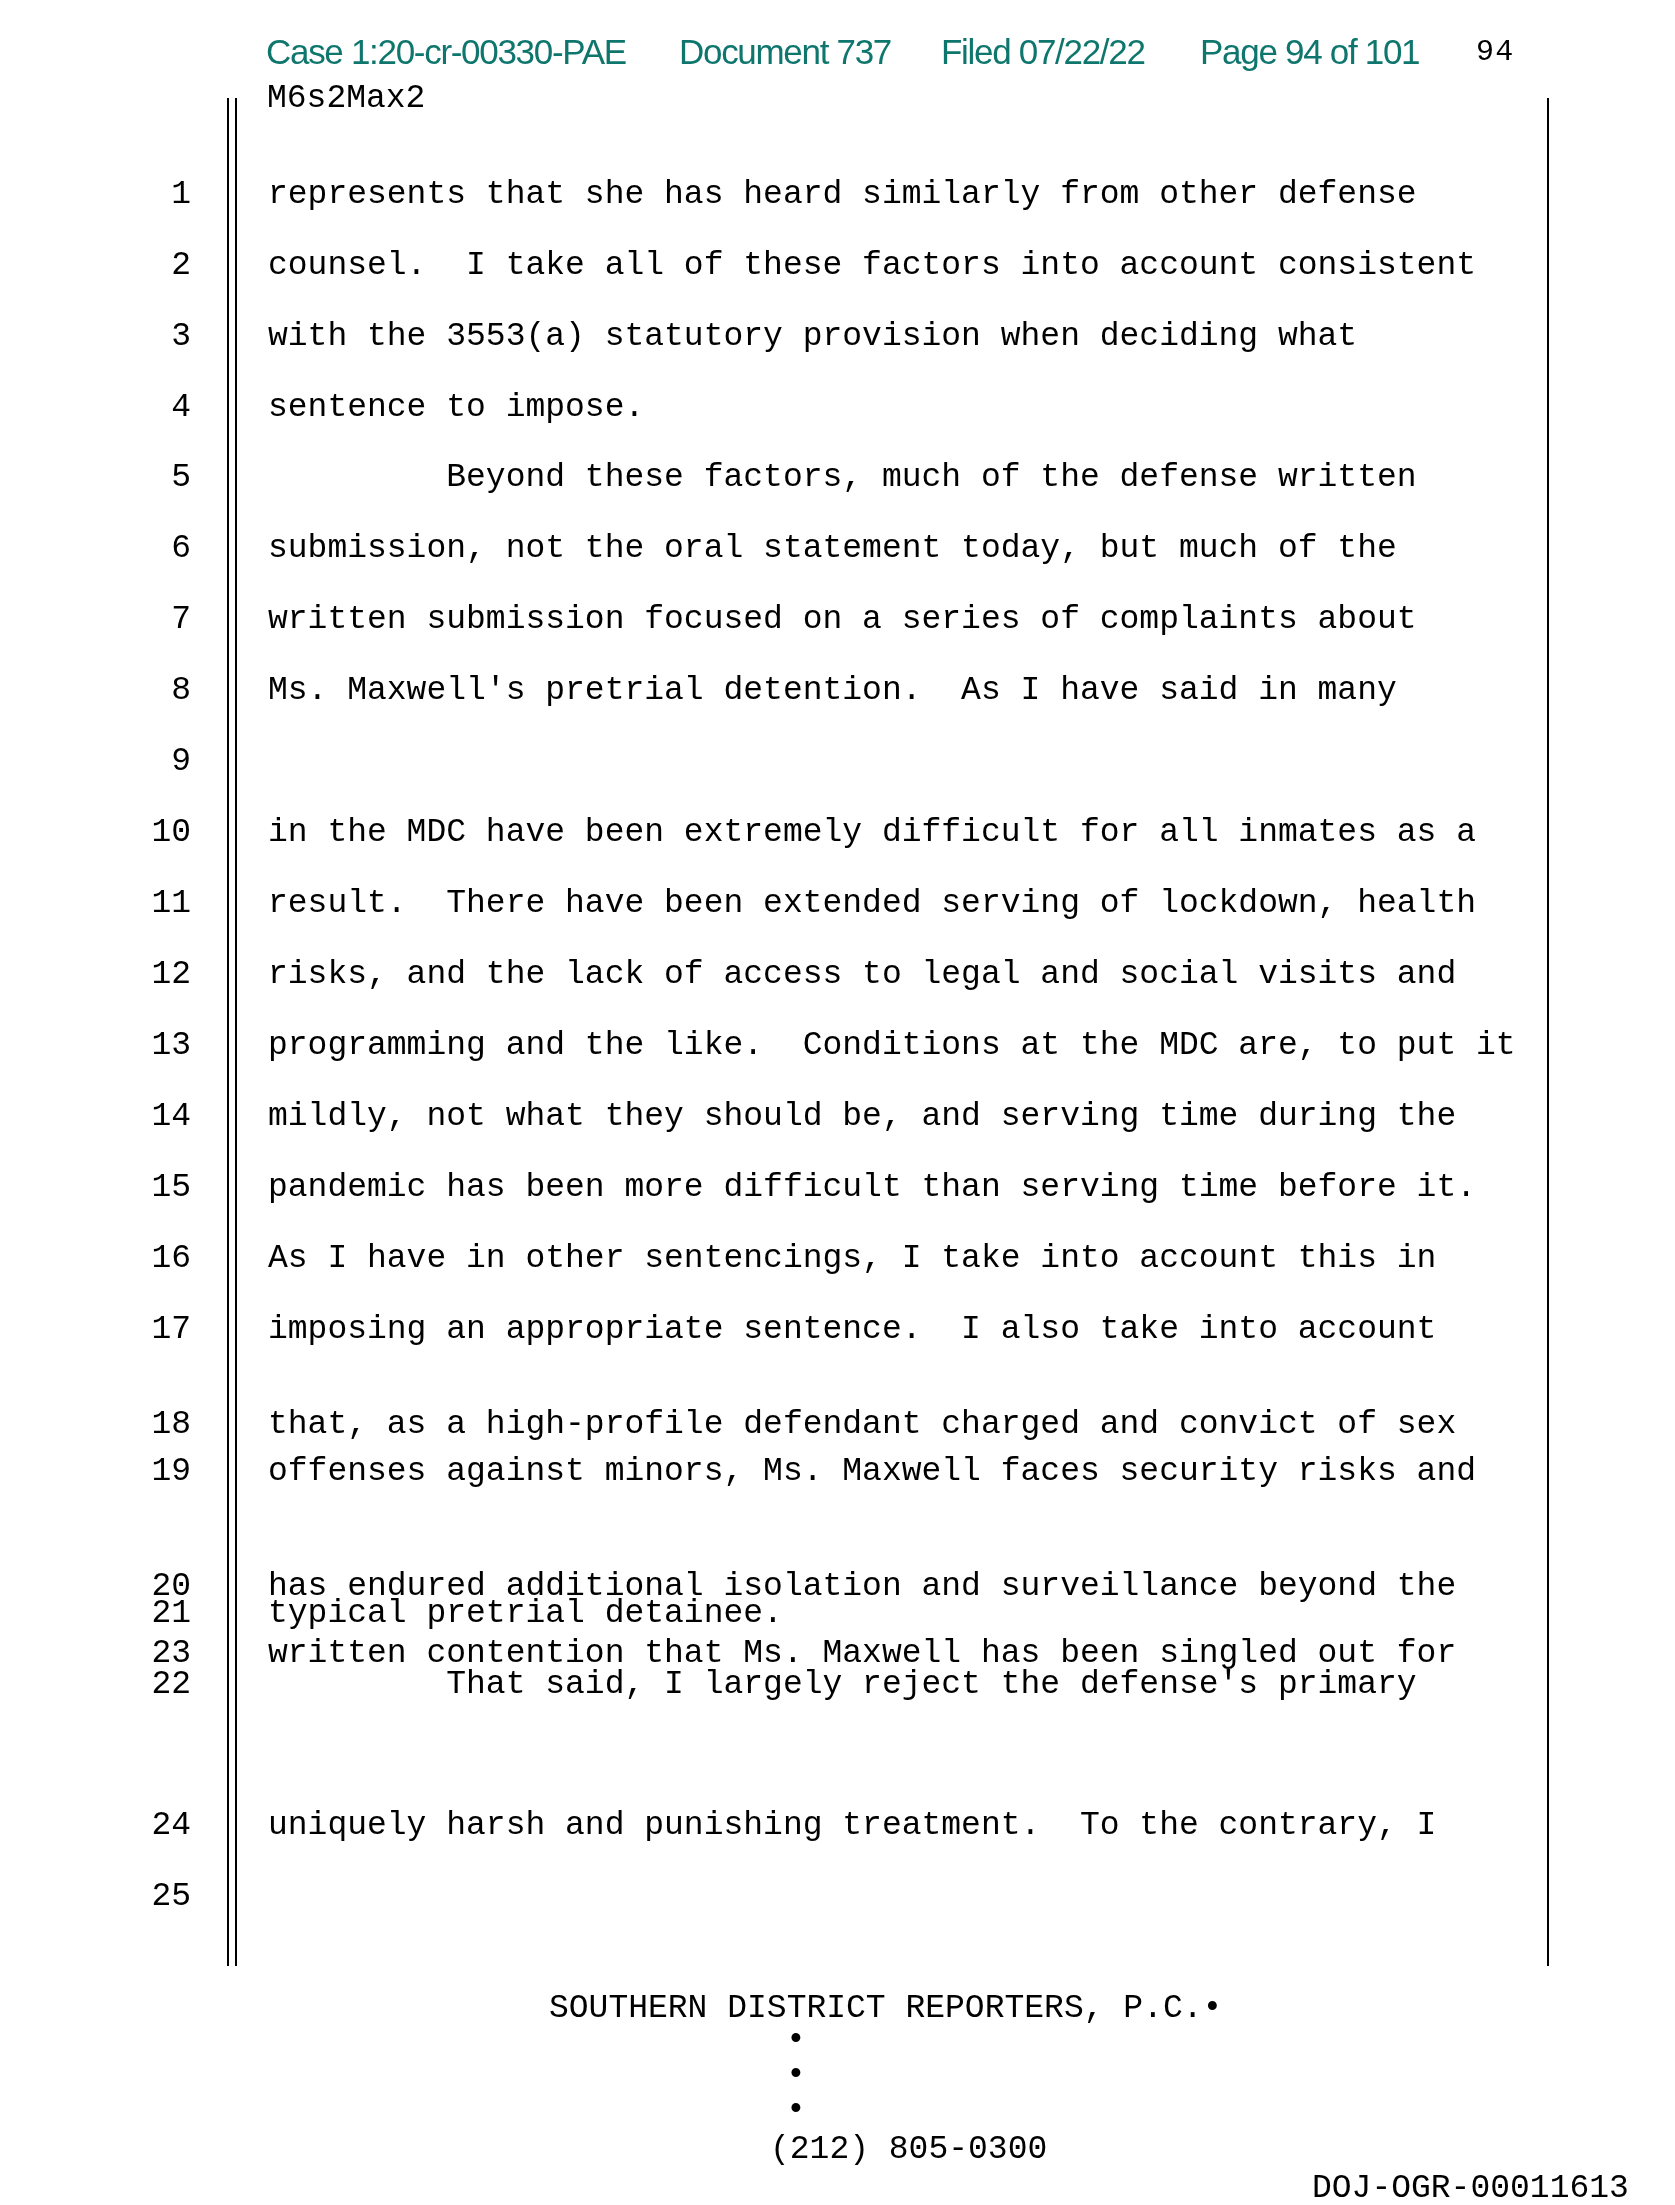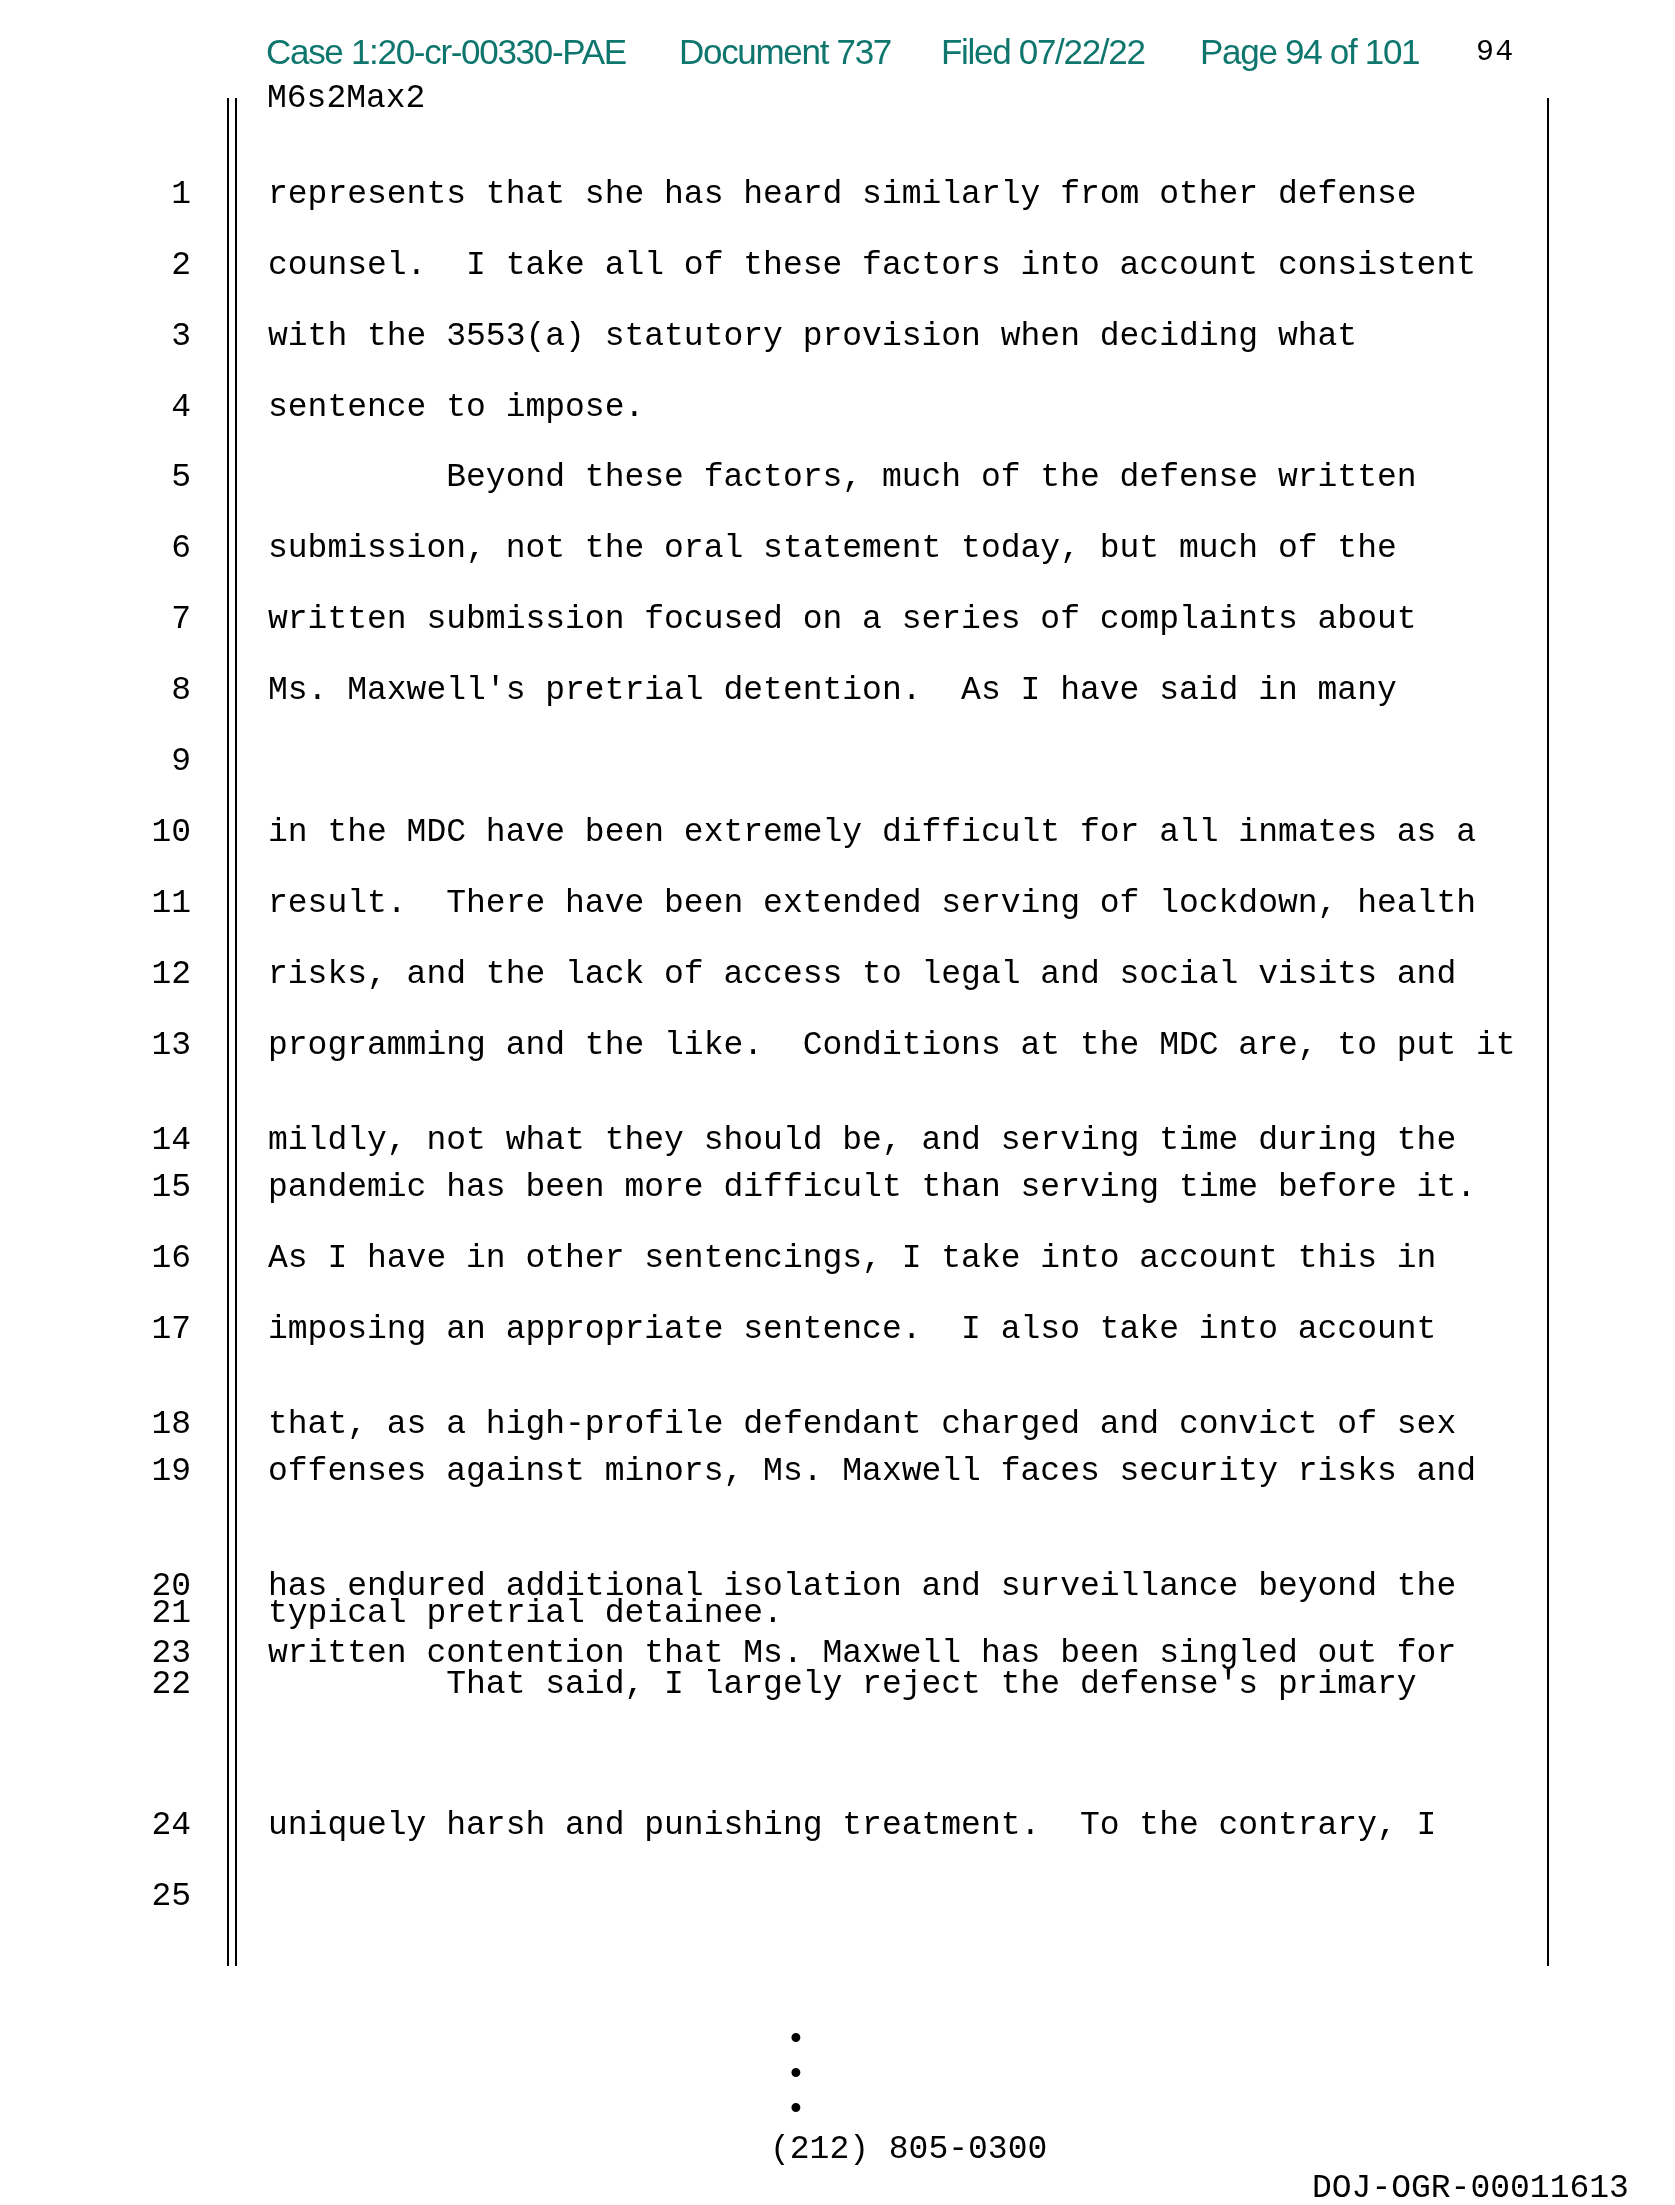--- a/index.html
+++ b/index.html
@@ -119,21 +119,21 @@
         <span class="line-text">result.  There have been extended serving of lockdown, health</span>
       </div>
       <div class="line-row" style="top: 957px;">
         <span class="line-no">12</span>
         <span class="line-text">risks, and the lack of access to legal and social visits and</span>
       </div>
       <div class="line-row" style="top: 1028px;">
         <span class="line-no">13</span>
         <span class="line-text">programming and the like.  Conditions at the MDC are, to put it</span>
       </div>
-      <div class="line-row" style="top: 1099px; margin-top: 24px;">
+      <div class="line-row" style="top: 1099px;">
         <span class="line-no">14</span>
         <span class="line-text">mildly, not what they should be, and serving time during the</span>
       </div>
       <div class="line-row" style="top: 1170px;">
         <span class="line-no">15</span>
         <span class="line-text">pandemic has been more difficult than serving time before it.</span>
       </div>
       <div class="line-row" style="top: 1241px;">
         <span class="line-no">16</span>
         <span class="line-text">As I have in other sentencings, I take into account this in</span>
@@ -168,20 +168,21 @@
       </div>
       <div class="line-row" style="top: 1808px;">
         <span class="line-no">24</span>
         <span class="line-text">uniquely harsh and punishing treatment.  To the contrary, I</span>
       </div>
       <div class="line-row" style="top: 1879px;">
         <span class="line-no">25</span>
       </div>
     </div>
 
+  <span class="footer-org">SOUTHERN DISTRICT REPORTERS, P.C.•</span>
   <span class="footer-dot d0">•</span>
   <span class="footer-dot d1">•</span>
   <span class="footer-dot d2">•</span>
   <span class="footer-phone">(212) 805-0300</span>
   <span class="doc-id">DOJ-OGR-00011613</span>
 
 </div>
 
 
 </body></html>

